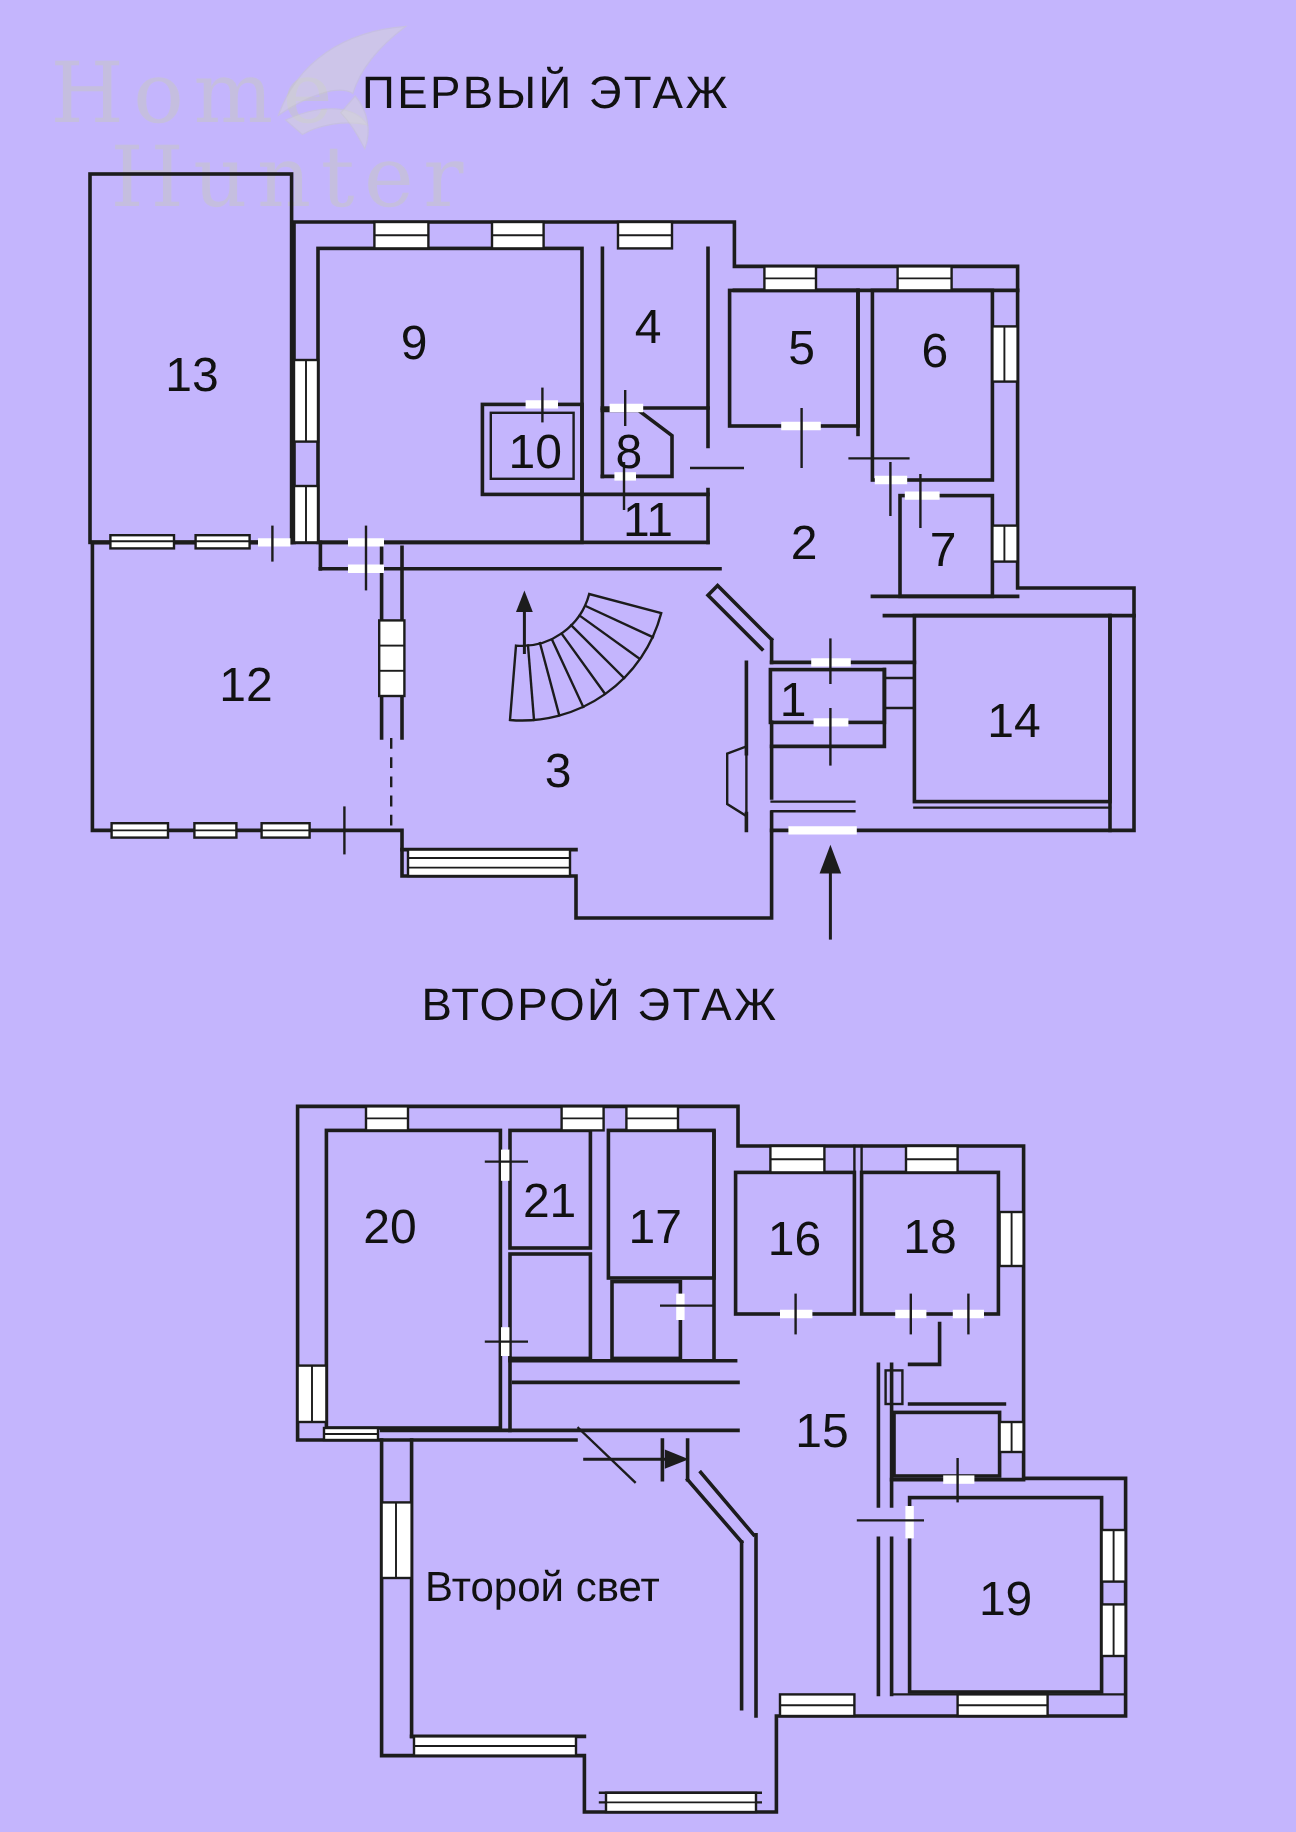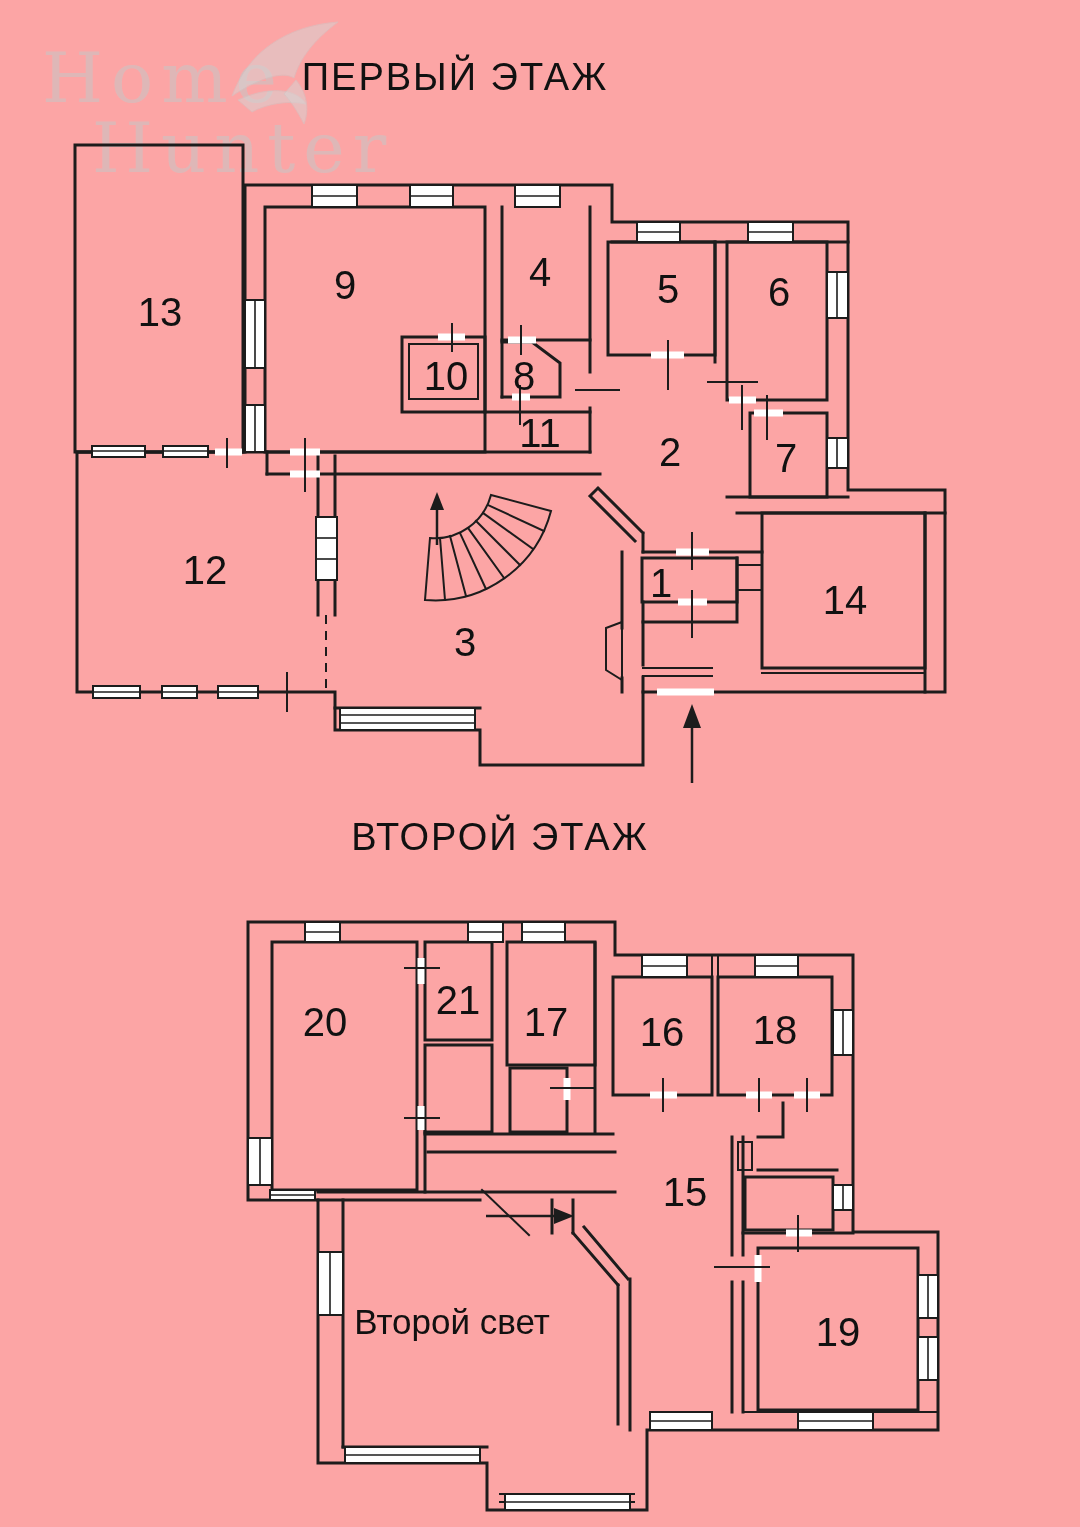--- a/index.html
+++ b/index.html
@@ -1,16 +1,16 @@
 <!DOCTYPE html>
 <html><head>
 <meta charset="utf-8">
 <style>
   html,body{margin:0;padding:0;background:#ffffff;}
-  .plan-wrap{width:1080px;height:1527px;position:relative;background:#fca5a5;overflow:hidden;}
+  .plan-wrap{width:1080px;height:1527px;position:relative;background:#c4b5fd;overflow:hidden;}
   svg{display:block;}
   .wall{stroke:#1c1c1c;stroke-width:3;fill:none;stroke-linecap:square;}
   .wall-thin{stroke:#1c1c1c;stroke-width:2;fill:none;stroke-linecap:square;}
   .win{fill:#ffffff;stroke:#1c1c1c;stroke-width:2;}
   .winline{stroke:#1c1c1c;stroke-width:1.6;fill:none;}
   .gap{stroke:#ffffff;stroke-width:7;fill:none;}
   .tick{stroke:#1c1c1c;stroke-width:2;fill:none;}
   .dash{stroke:#1c1c1c;stroke-width:2;fill:none;stroke-dasharray:9,7;}
   .roomnum{font-family:"Liberation Sans",sans-serif;font-size:40px;fill:#111;text-anchor:middle;}
   .roomname{font-family:"Liberation Sans",sans-serif;font-size:35px;fill:#111;text-anchor:middle;}

